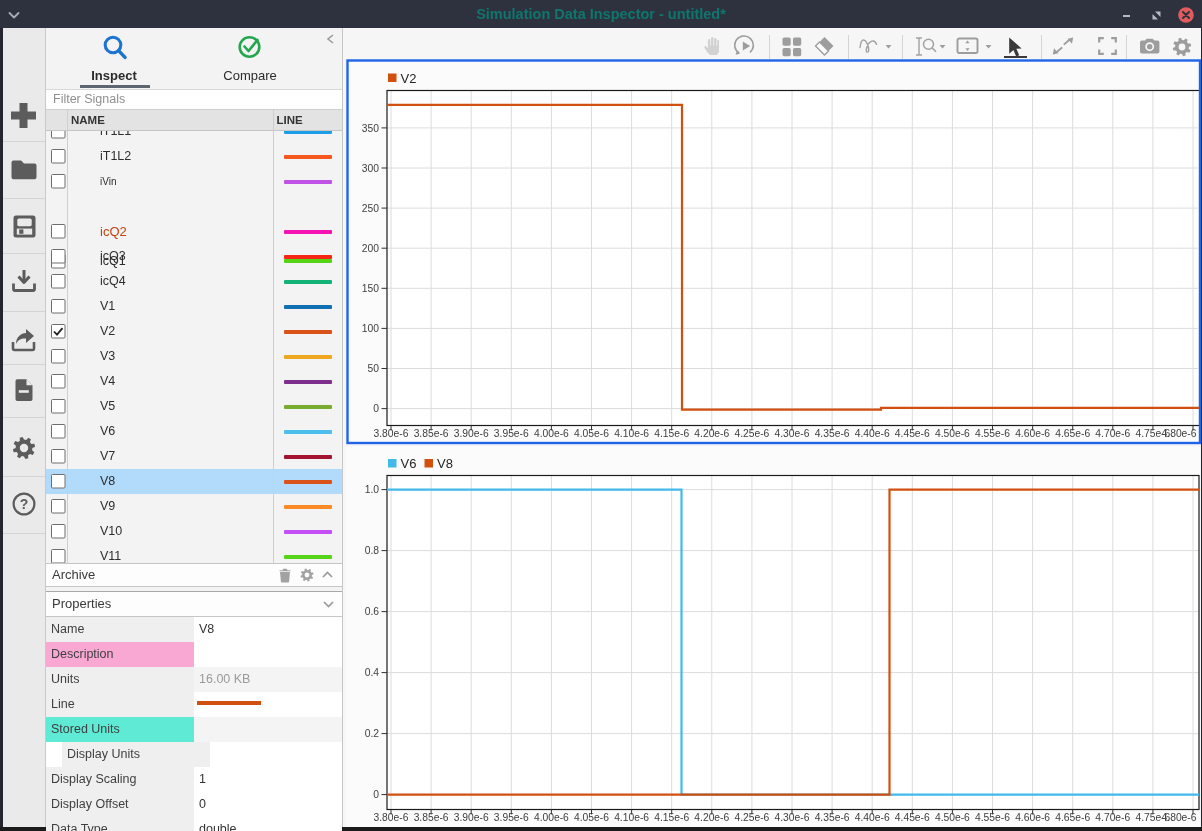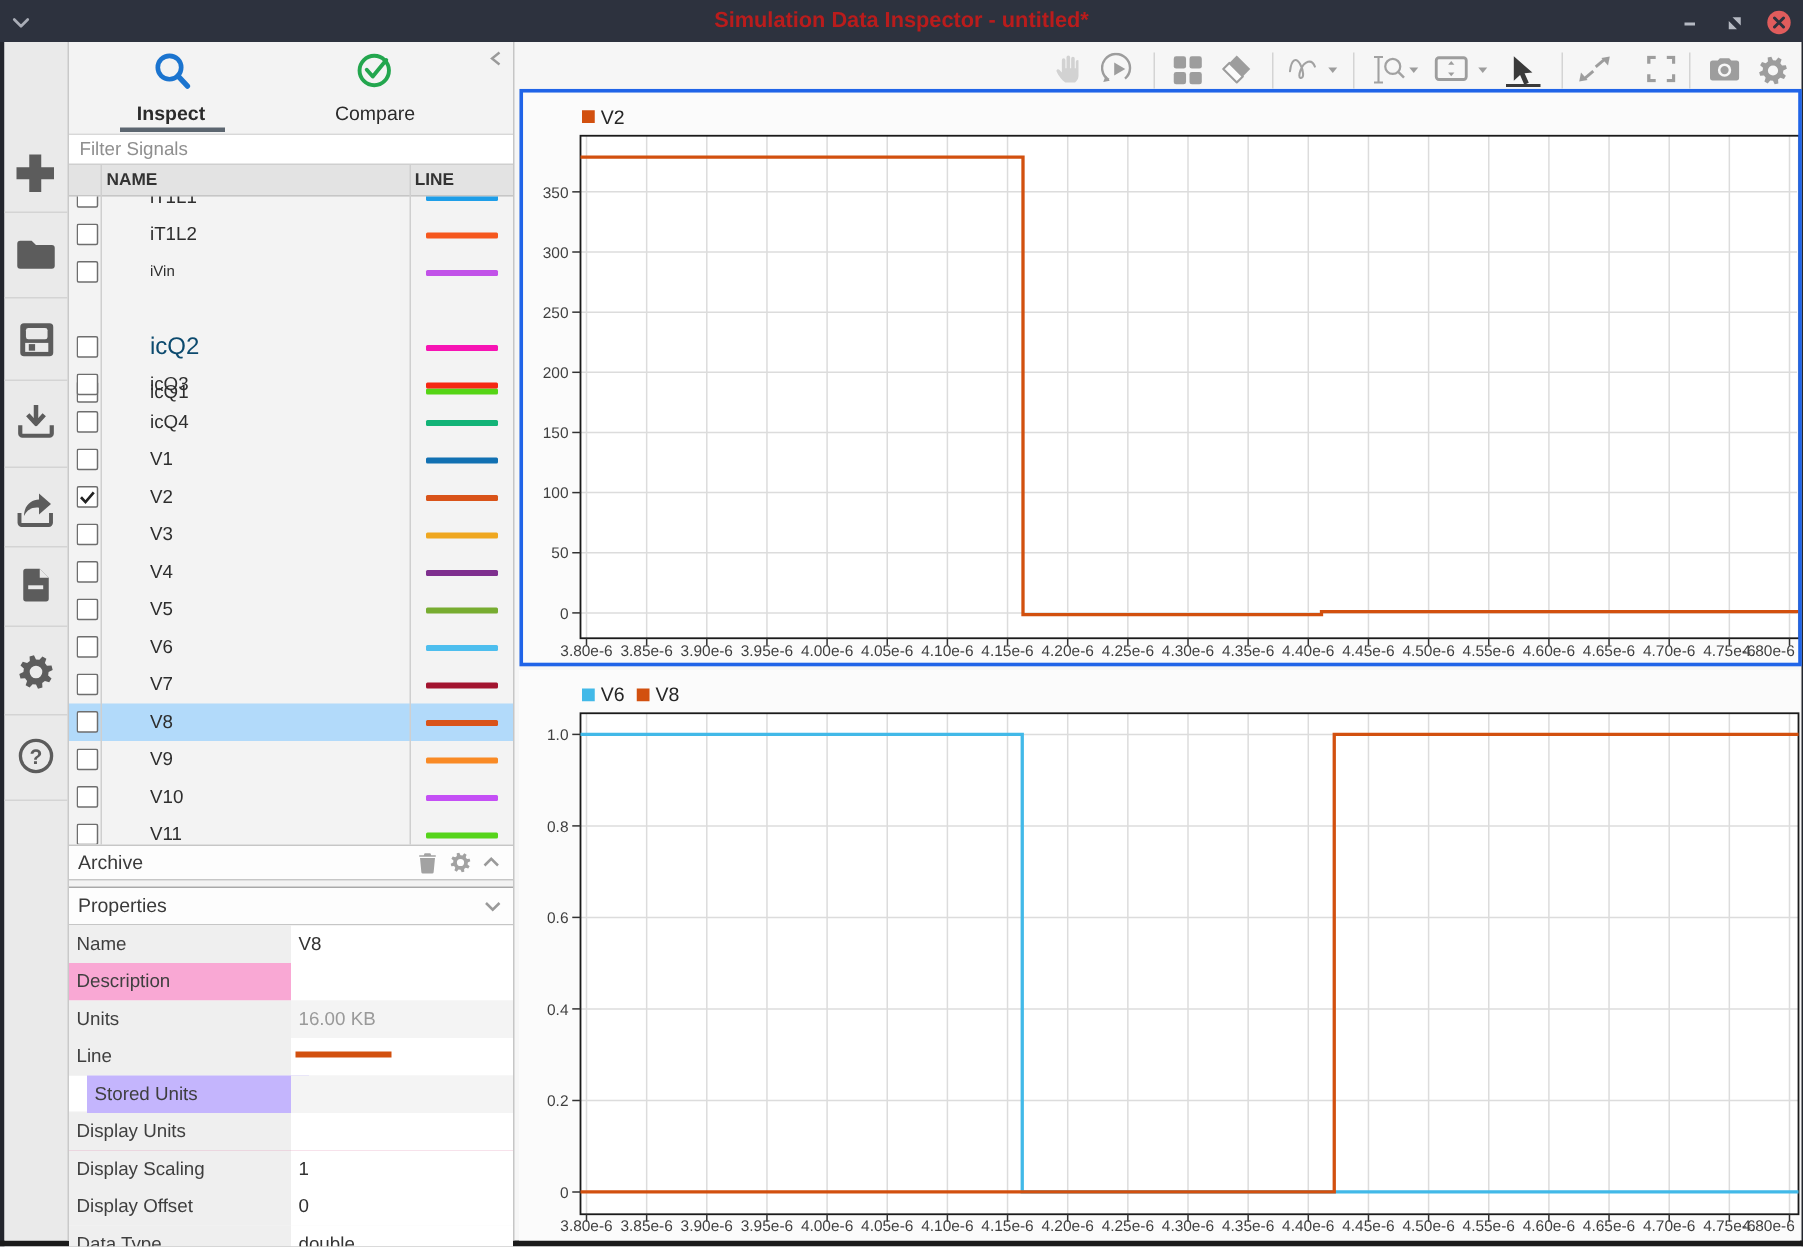--- a/index.html
+++ b/index.html
@@ -1,20 +1,20 @@
 <!DOCTYPE html>
 <html><head><meta charset="utf-8"><style>
 *{margin:0;padding:0;box-sizing:border-box}
 html,body{width:1202px;height:831px;overflow:hidden;font-family:"Liberation Sans",sans-serif;background:#f6f6f6}
 .abs{position:absolute}
 </style></head>
 <body>
 <div class="abs" style="left:0;top:0;width:1202px;height:831px;background:#f6f6f6;overflow:hidden">
 <div class="abs" style="left:0;top:0;width:1202px;height:28px;background:#2d323e"></div>
-<div class="abs" style="left:0;top:0;width:1202px;height:28px;line-height:28px;text-align:center;font-size:14.5px;font-weight:bold;color:#b91c1c">Simulation Data Inspector - untitled*</div>
+<div class="abs" style="left:0;top:0;width:1202px;height:28px;line-height:28px;text-align:center;font-size:14.5px;font-weight:bold;color:#0f766e">Simulation Data Inspector - untitled*</div>
 <svg style="position:absolute;left:5px;top:6px" width="18" height="18" viewBox="0 0 18 18">
       <polyline points="4.5,7 9,11.5 13.5,7" fill="none" stroke="#a9adb6" stroke-width="1.8" stroke-linecap="round" stroke-linejoin="round"></polyline>
     </svg>
 <div class="abs" style="left:1122.5px;top:14.5px;width:7px;height:2.5px;background:#b6bac3"></div>
 <svg style="position:absolute;left:1151.5px;top:10.5px" width="9" height="9" viewBox="0 0 9 9">
       <path d="M0.5,3 L6,8.5 L0.5,8.5 Z M3,0.5 L8.5,0.5 L8.5,6 Z" fill="#b6bac3"></path>
     </svg>
 <svg style="position:absolute;left:1176px;top:5px" width="20" height="20" viewBox="0 0 20 20">
       <circle cx="10" cy="10" r="7.8" fill="#e05c5c"></circle>
       <path d="M7,7 L13,13 M13,7 L7,13" stroke="#2d323e" stroke-width="2" stroke-linecap="round"></path>
@@ -111,21 +111,21 @@
 <svg width="15" height="15" style="position:absolute;left:4.5px;top:5px" viewBox="0 0 15 15">
           <rect x="0.5" y="0.5" width="13.5" height="13.5" rx="1" fill="#fff" stroke="#6e6e6e"></rect>
         </svg>
 <div class="abs" style="left:54px;top:0;width:180px;height:25px;line-height:25px;font-size:12.5px;color:#2e2e2e">icQ1</div>
 <div class="abs" style="left:238px;top:10.5px;width:48px;height:4.2px;border-radius:1px;background:#55d415"></div>
 </div>
 <div class="abs" style="left:0;top:88.5px;width:295.5px;height:25px;">
 <svg width="15" height="15" style="position:absolute;left:4.5px;top:5px" viewBox="0 0 15 15">
           <rect x="0.5" y="0.5" width="13.5" height="13.5" rx="1" fill="#fff" stroke="#6e6e6e"></rect>
         </svg>
-<div class="abs" style="left:54px;top:0;width:180px;height:25px;line-height:25px;font-size:16px;color:#0c4a6e">icQ2</div>
+<div class="abs" style="left:54px;top:0;width:180px;height:25px;line-height:25px;font-size:13px;color:#c2410c">icQ2</div>
 <div class="abs" style="left:238px;top:10.5px;width:48px;height:4.2px;border-radius:1px;background:#f713b4"></div>
 </div>
 <div class="abs" style="left:0;top:113.5px;width:295.5px;height:25px;">
 <svg width="15" height="15" style="position:absolute;left:4.5px;top:5px" viewBox="0 0 15 15">
           <rect x="0.5" y="0.5" width="13.5" height="13.5" rx="1" fill="#fff" stroke="#6e6e6e"></rect>
         </svg>
 <div class="abs" style="left:54px;top:0;width:180px;height:25px;line-height:25px;font-size:12.5px;color:#2e2e2e">icQ3</div>
 <div class="abs" style="left:238px;top:10.5px;width:48px;height:4.2px;border-radius:1px;background:#f52713"></div>
 </div>
 <div class="abs" style="left:0;top:138.5px;width:295.5px;height:25px;">
@@ -244,24 +244,24 @@
 <div class="abs" style="left:0;top:50px;width:295.5px;height:25px;border-bottom:1px solid #f0f0f0">
 <div class="abs" style="left:0;top:0;width:148px;height:25px;background:#efefef;line-height:25px;font-size:12.5px;color:#3f3f3f;padding-left:5px">Units</div>
 <div class="abs" style="left:148px;top:0;width:147.5px;height:25px;background:#f4f4f4;line-height:25px;font-size:12.5px;color:#9a9a9a;padding-left:5px">16.00 KB</div>
 </div>
 <div class="abs" style="left:0;top:75px;width:295.5px;height:25px;border-bottom:1px solid #f0f0f0">
 <div class="abs" style="left:0;top:0;width:148px;height:25px;background:#efefef;line-height:25px;font-size:12.5px;color:#3f3f3f;padding-left:5px">Line</div>
 <div class="abs" style="left:148px;top:0;width:147.5px;height:25px;background:#fff"></div>
 <div class="abs" style="left:151px;top:9px;width:64px;height:4.5px;background:#d2500f"></div>
 </div>
 <div class="abs" style="left:0;top:100px;width:295.5px;height:25px;border-bottom:1px solid #f0f0f0">
-<div class="abs" style="left:12px;top:0;width:148px;height:25px;background:#c4b5fd;line-height:25px;font-size:12.5px;color:#3f3f3f;padding-left:5px">Stored Units</div>
+<div class="abs" style="left:0;top:0;width:148px;height:25px;background:#5eead4;line-height:25px;font-size:12.5px;color:#3f3f3f;padding-left:5px">Stored Units</div>
 <div class="abs" style="left:148px;top:0;width:147.5px;height:25px;background:#f4f4f4;line-height:25px;font-size:12.5px;color:#9a9a9a;padding-left:5px"></div>
 </div>
-<div class="abs" style="left:0;top:125px;width:295.5px;height:25px;border-bottom:1px solid #be185d">
+<div class="abs" style="left:16px;top:125px;width:295.5px;height:25px;border-bottom:1px solid #be185d">
 <div class="abs" style="left:0;top:0;width:148px;height:25px;background:#efefef;line-height:25px;font-size:12.5px;color:#3f3f3f;padding-left:5px">Display Units</div>
 <div class="abs" style="left:148px;top:0;width:147.5px;height:25px;background:#fff;line-height:25px;font-size:12.5px;color:#333;padding-left:5px"></div>
 </div>
 <div class="abs" style="left:0;top:150px;width:295.5px;height:25px;border-bottom:1px solid #f0f0f0">
 <div class="abs" style="left:0;top:0;width:148px;height:25px;background:#efefef;line-height:25px;font-size:12.5px;color:#3f3f3f;padding-left:5px">Display Scaling</div>
 <div class="abs" style="left:148px;top:0;width:147.5px;height:25px;background:#fff;line-height:25px;font-size:12.5px;color:#333;padding-left:5px">1</div>
 </div>
 <div class="abs" style="left:0;top:175px;width:295.5px;height:25px;border-bottom:1px solid #f0f0f0">
 <div class="abs" style="left:0;top:0;width:148px;height:25px;background:#efefef;line-height:25px;font-size:12.5px;color:#3f3f3f;padding-left:5px">Display Offset</div>
 <div class="abs" style="left:148px;top:0;width:147.5px;height:25px;background:#fff;line-height:25px;font-size:12.5px;color:#333;padding-left:5px">0</div>

